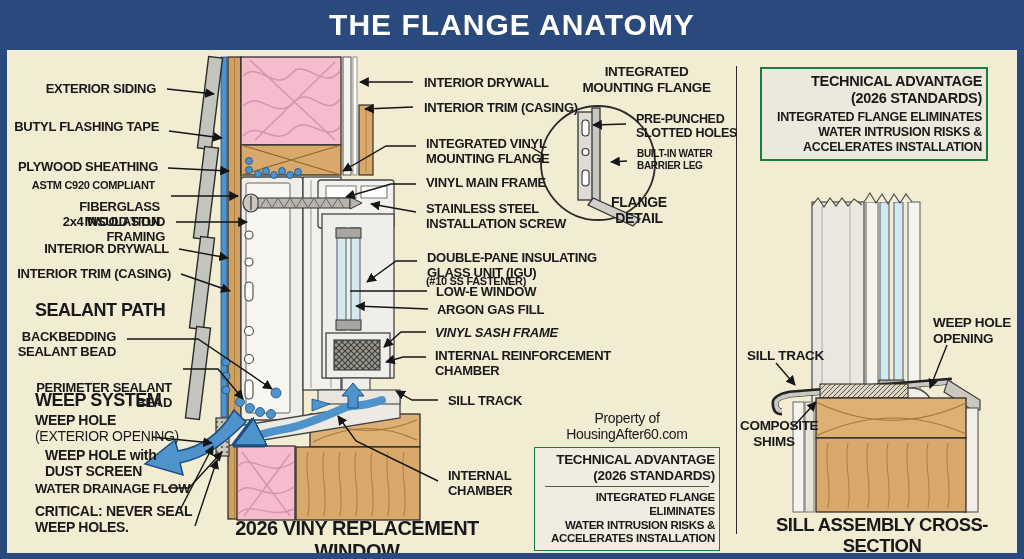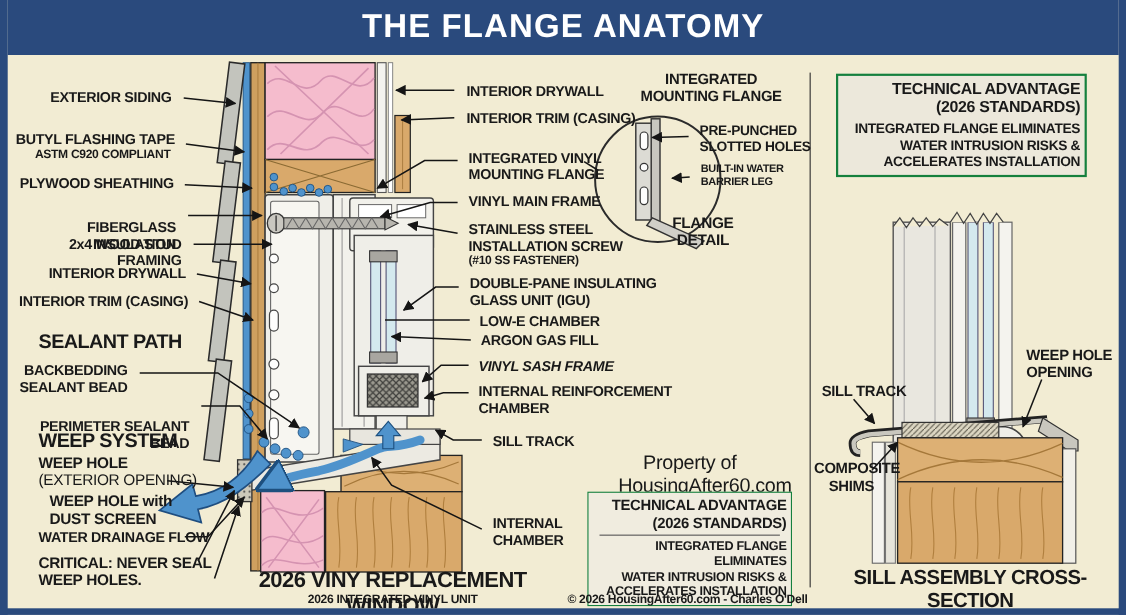--- a/index.html
+++ b/index.html
@@ -7,24 +7,24 @@
     background:#f2ecd3;font-family:"Liberation Sans",sans-serif;
     border-left:7px solid #2a4a7d;border-right:7px solid #2a4a7d;border-bottom:6px solid #2a4a7d;
     box-sizing:border-box;}
   .titlebar{position:absolute;left:-7px;top:0;width:1024px;height:50px;background:#2a4a7d;
     color:#fff;text-align:center;font-weight:bold;font-size:30px;line-height:50px;letter-spacing:1px;}
   .art{position:absolute;left:-7px;top:0;width:1024px;height:559px;}
   .L{position:absolute;font:bold 13px/1.15 "Liberation Sans",sans-serif;letter-spacing:-0.3px;
      color:#191919;white-space:pre-line;}
   .R{text-align:right;}
   .C{text-align:center;}
-  .sm{font-size:11px;}
+  .sm{font-size:11px;margin-top:44px;}
   .md{font-size:14px;}
   .h{font-size:18px;letter-spacing:-0.5px;}
-  .reg{font-weight:normal;font-size:18px;}
+  .reg{font-weight:normal;font-size:14px;}
   .cap{font-size:20px;letter-spacing:-0.5px;}
   .cap2{font-size:18.5px;letter-spacing:-0.5px;}
   .box{position:absolute;background:#ece8db;border:2px solid #15803d;text-align:right;
      color:#191919;padding:4px 4px;box-sizing:border-box;}
   .box .t1{font:bold 14.5px/1.15 "Liberation Sans",sans-serif;white-space:pre-line;letter-spacing:-0.3px;}
   .box .t2{font:bold 12.5px/1.2 "Liberation Sans",sans-serif;white-space:pre-line;margin-top:4px;letter-spacing:-0.3px;}
   .box.small .t1{font-size:13.5px;}
   .box.small .t2{font-size:11.5px;}
   .divline{border-top:1.5px solid #555;margin:3px 6px 0 6px;}
   .vdiv{position:absolute;left:729px;top:66px;width:0;height:468px;border-left:1.5px solid #2b2b2b;}
@@ -309,21 +309,21 @@
   <div class="L" style="left:417px;top:76px;">INTERIOR DRYWALL</div>
   <div class="L" style="left:417px;top:101px;">INTERIOR TRIM (CASING)</div>
   <div class="L" style="left:419px;top:137px;">INTEGRATED VINYL
 MOUNTING FLANGE</div>
   <div class="L" style="left:419px;top:176px;">VINYL MAIN FRAME</div>
   <div class="L" style="left:419px;top:202px;">STAINLESS STEEL
 INSTALLATION SCREW</div>
   <div class="L sm" style="left:419px;top:231px;">(#10 SS FASTENER)</div>
   <div class="L" style="left:420px;top:251px;">DOUBLE-PANE INSULATING
 GLASS UNIT (IGU)</div>
-  <div class="L" style="left:429px;top:285px;">LOW-E CHAMBER</div>
+  <div class="L" style="left:429px;top:285px;">LOW-E WINDOW</div>
   <div class="L" style="left:430px;top:303px;">ARGON GAS FILL</div>
   <div class="L" style="left:428px;top:326px;font-style:italic;">VINYL SASH FRAME</div>
   <div class="L" style="left:428px;top:349px;">INTERNAL REINFORCEMENT
 CHAMBER</div>
   <div class="L" style="left:441px;top:394px;">SILL TRACK</div>
   <div class="L" style="left:441px;top:469px;">INTERNAL
 CHAMBER</div>
 
   <div class="L C" style="left:557px;top:64px;width:165px;font-size:13.5px;">INTEGRATED
 MOUNTING FLANGE</div>

